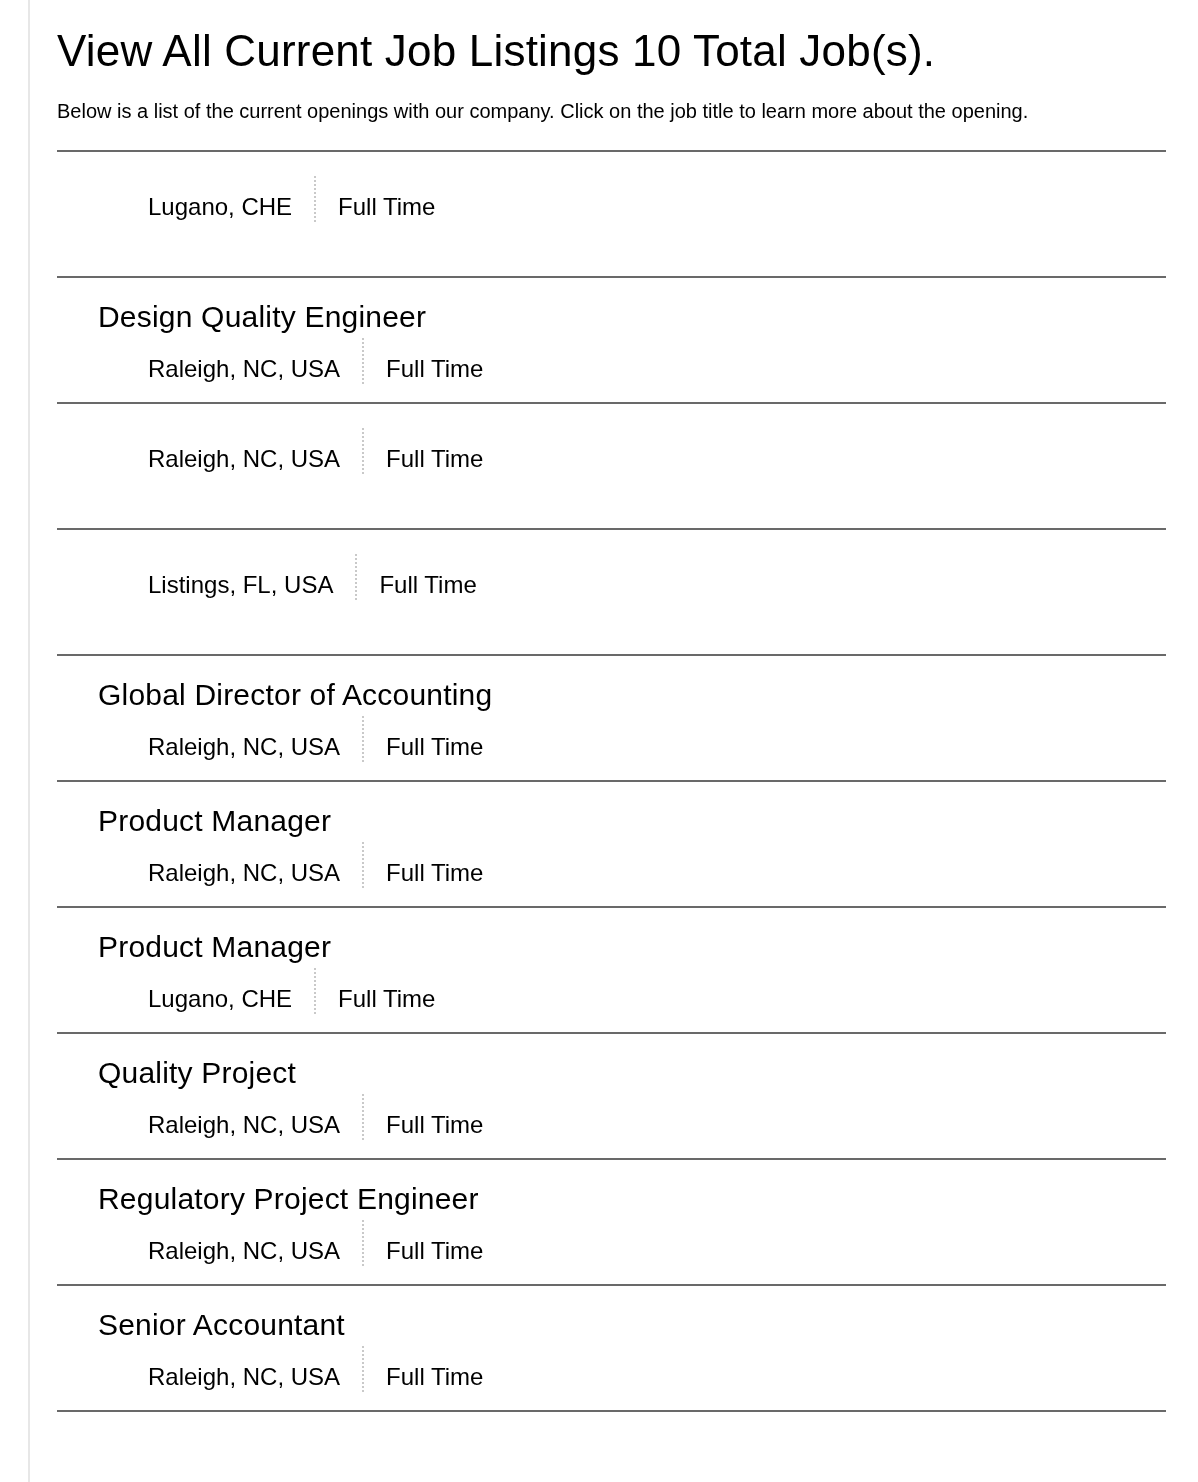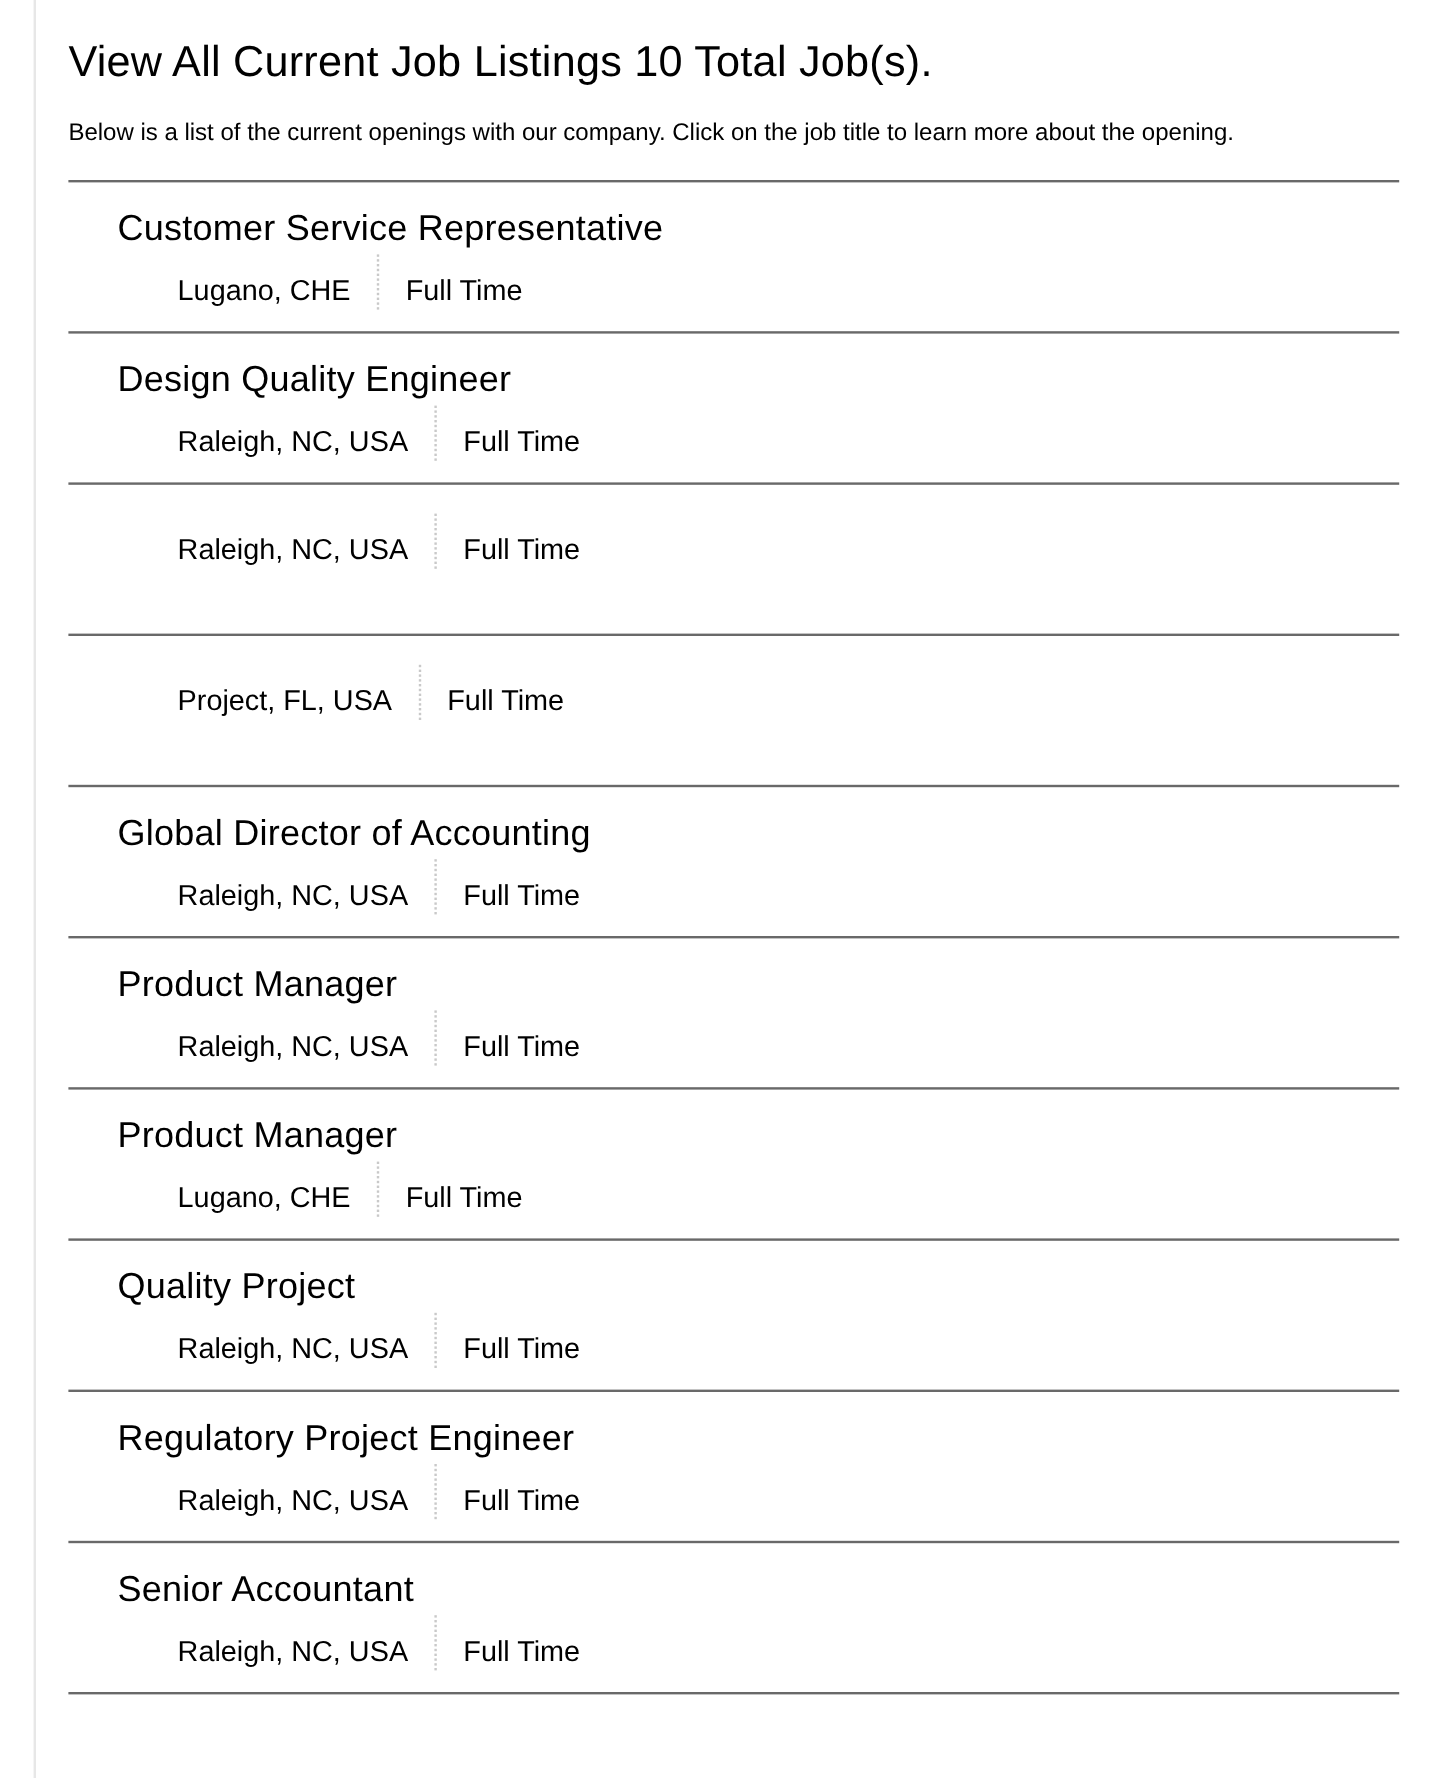--- a/index.html
+++ b/index.html
@@ -21,21 +21,21 @@
     background: #e7e7e7;
   }
   .content {
     position: absolute;
     left: 57px;
     top: 0;
     width: 1109px;
   }
   .page-title {
     margin-top: 30px;
-    font-size: 36px;
+    font-size: 44px;
     line-height: 42px;
     font-weight: 400;
     color: #000000;
     letter-spacing: 0.2px;
   }
   .page-subtitle {
     margin-top: 20px;
     max-width: 1050px;
     font-size: 20px;
     line-height: 38px;
@@ -87,21 +87,20 @@
 <body>
 
 <div class="left-edge-line"></div>
 
 <div class="content">
   <h1 class="page-title">View All Current Job Listings 10 Total Job(s).</h1>
   <p class="page-subtitle">Below is a list of the current openings with our company. Click on the job title to learn more about the opening.</p>
 
   <div class="job-list">
   <div class="job-item">
-    <a class="job-title" href="#">Customer Service Representative</a>
     <div class="job-meta">
       <span class="job-location">Lugano, CHE</span>
       <span class="meta-divider"></span>
       <span class="job-type">Full Time</span>
     </div>
   </div>
 
   <div class="job-item">
     <a class="job-title" href="#">Design Quality Engineer</a>
     <div class="job-meta">
@@ -114,21 +113,21 @@
   <div class="job-item">
     <div class="job-meta">
       <span class="job-location">Raleigh, NC, USA</span>
       <span class="meta-divider"></span>
       <span class="job-type">Full Time</span>
     </div>
   </div>
 
   <div class="job-item">
     <div class="job-meta">
-      <span class="job-location">Project, FL, USA</span>
+      <span class="job-location">Listings, FL, USA</span>
       <span class="meta-divider"></span>
       <span class="job-type">Full Time</span>
     </div>
   </div>
 
   <div class="job-item">
     <a class="job-title" href="#">Global Director of Accounting</a>
     <div class="job-meta">
       <span class="job-location">Raleigh, NC, USA</span>
       <span class="meta-divider"></span>

